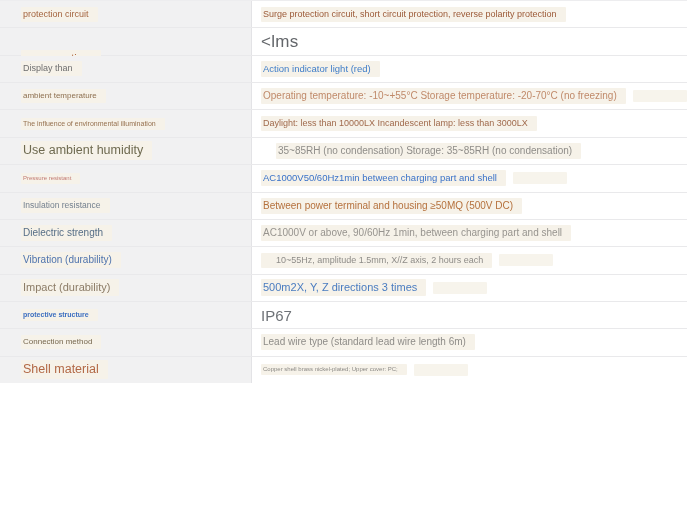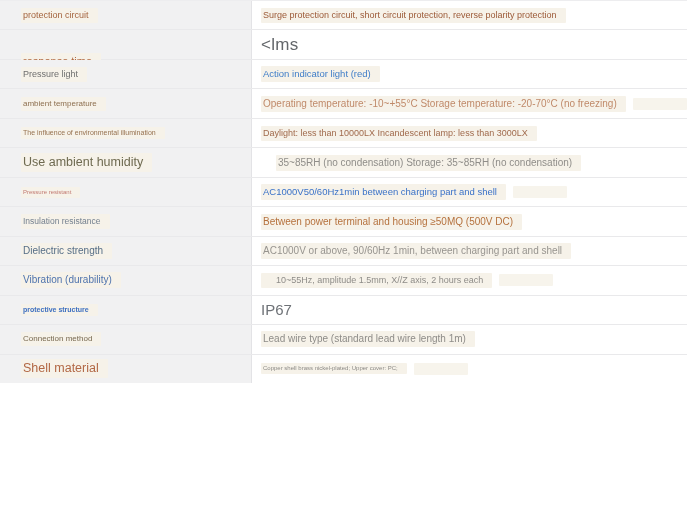--- a/index.html
+++ b/index.html
@@ -102,21 +102,21 @@
     <div class="cell-label">
       <span class="hl lbl">response time</span>
     </div>
     <div class="cell-value">
       <span class="plain val">&lt;lms</span>
     </div>
   </div>
 
   <div class="row row-3">
     <div class="cell-label">
-      <span class="hl lbl">Pressure light</span>
+      <span class="hl lbl">Display than</span>
     </div>
     <div class="cell-value">
       <span class="hl val">Action indicator light (red)</span>
     </div>
   </div>
 
   <div class="row row-4">
     <div class="cell-label">
       <span class="hl lbl">ambient temperature</span>
     </div>
@@ -172,36 +172,44 @@
 
   <div class="row row-10">
     <div class="cell-label">
       <span class="hl lbl">Vibration (durability)</span>
     </div>
     <div class="cell-value">
       <span class="hl val">10~55Hz, amplitude 1.5mm, X//Z axis, 2 hours each</span>
     </div>
   </div>
 
+  <div class="row row-11">
+    <div class="cell-label">
+      <span class="hl lbl">Impact (durability)</span>
+    </div>
+    <div class="cell-value">
+      <span class="hl val">500m2X, Y, Z directions 3 times</span>
+    </div>
+  </div>
 
   <div class="row row-12">
     <div class="cell-label">
       <span class="hl lbl">protective structure</span>
     </div>
     <div class="cell-value">
       <span class="plain val">IP67</span>
     </div>
   </div>
 
   <div class="row row-13">
     <div class="cell-label">
       <span class="hl lbl">Connection method</span>
     </div>
     <div class="cell-value">
-      <span class="hl val">Lead wire type (standard lead wire length 1m)</span>
+      <span class="hl val">Lead wire type (standard lead wire length 6m)</span>
     </div>
   </div>
 
   <div class="row row-14">
     <div class="cell-label">
       <span class="hl lbl">Shell material</span>
     </div>
     <div class="cell-value">
       <span class="hl val">Copper shell brass nickel-plated; Upper cover: PC;</span>
     </div>

